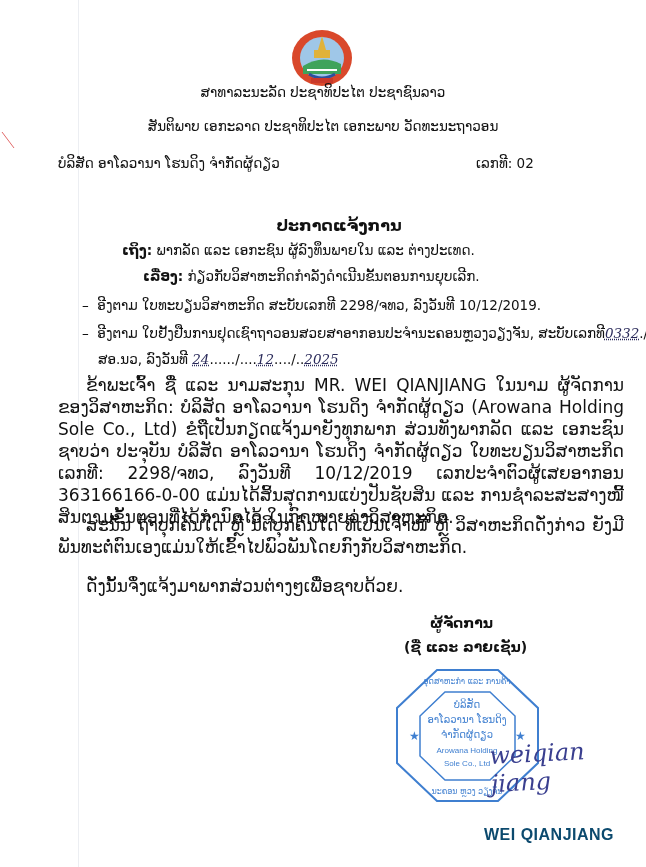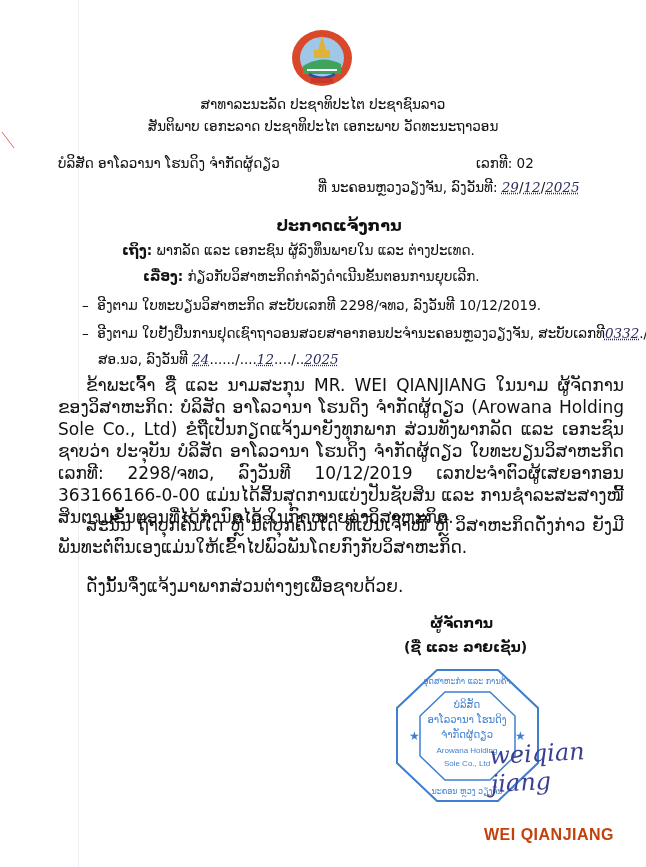--- a/index.html
+++ b/index.html
@@ -13,21 +13,21 @@
   .bold{font-weight:bold;}
   .hw{font-family:"DejaVu Serif",serif;font-style:italic;color:#2a2a5a;text-decoration:underline dotted;}
   .title{font-size:16px;font-weight:bold;}
   .body{position:absolute;left:58px;width:566px;font-size:17px;line-height:22px;
         font-family:"DejaVu Sans","Liberation Sans",sans-serif;text-align:justify;}
   .indent{text-indent:28px;}
   .stamp{position:absolute;left:395px;top:668px;width:145px;height:135px;}
   .sig{position:absolute;left:490px;top:738px;font-family:"DejaVu Serif",serif;font-style:italic;
        font-size:24px;color:#3a3f8f;transform:rotate(-3deg);}
   .typedname{position:absolute;left:484px;top:826px;font-family:"Liberation Sans",sans-serif;
-       font-weight:bold;font-size:16px;color:#c2410c;letter-spacing:0.5px;}
+       font-weight:bold;font-size:16px;color:#0c4a6e;letter-spacing:0.5px;}
   .redmark{position:absolute;left:0;top:130px;width:18px;height:22px;}
 </style>
 </head>
 <body>
 
 <div class="page">
   <div class="vline"></div>
 
   <svg class="redmark" viewBox="0 0 18 22">
     <path d="M2 2 L14 18" stroke="#e26a6a" stroke-width="1" fill="none"></path>
@@ -37,31 +37,27 @@
     <ellipse cx="33" cy="32" rx="30" ry="28" fill="#d9482b"></ellipse>
     <ellipse cx="33" cy="32" rx="22" ry="21" fill="#9fc7e8"></ellipse>
     <path d="M33 10 L37 24 L29 24 Z" fill="#e0b23a"></path>
     <rect x="25" y="24" width="16" height="8" fill="#e0b23a"></rect>
     <path d="M14 40 Q33 28 52 38 L52 48 L14 48 Z" fill="#3fa35b"></path>
     <path d="M18 44 L48 44" stroke="#fff" stroke-width="2"></path>
     <path d="M20 48 Q33 56 46 48" stroke="#2e4f9c" stroke-width="3" fill="none"></path>
     <rect x="22" y="52" width="22" height="5" fill="#c9392a"></rect>
   </svg>
 
-  <div class="hdr" style="top:96px;text-align:center;">ສາທາລະນະລັດ ປະຊາທິປະໄຕ ປະຊາຊົນລາວ</div>
+  <div class="hdr" style="top:84px;text-align:center;">ສາທາລະນະລັດ ປະຊາທິປະໄຕ ປະຊາຊົນລາວ</div>
   <div class="hdr" style="top:118px;">ສັນຕິພາບ ເອກະລາດ ປະຊາທິປະໄຕ ເອກະພາບ ວັດທະນະຖາວອນ</div>
 
   <div class="abs" style="left:58px;top:155px;">ບໍລິສັດ ອາໂລວານາ ໂຮນດິງ ຈໍາກັດຜູ້ດຽວ</div>
   <div class="abs" style="left:452px;top:155px;margin-left:24px;">
     <span>ເລກທີ:</span>
     <span>02</span>
-  </div>
-  <div class="abs" style="left:318px;top:179px;">
-    <span>ທີ່ ນະຄອນຫຼວງວຽງຈັນ, ລົງວັນທີ:</span>
-    <span class="hw">29</span>/<span class="hw">12</span>/<span class="hw">2025</span>
   </div>
 
   <div class="abs title" style="left:16px;width:646px;text-align:center;top:216px;">ປະກາດແຈ້ງການ</div>
 
   <div class="abs" style="left:122px;top:242px;text-align:center;">
     <span class="bold">ເຖິງ:</span>
     <span>ພາກລັດ ແລະ ເອກະຊົນ ຜູ້ລົງທຶນພາຍໃນ ແລະ ຕ່າງປະເທດ.</span>
   </div>
   <div class="abs" style="left:143px;top:268px;">
     <span class="bold">ເລື່ອງ:</span>

